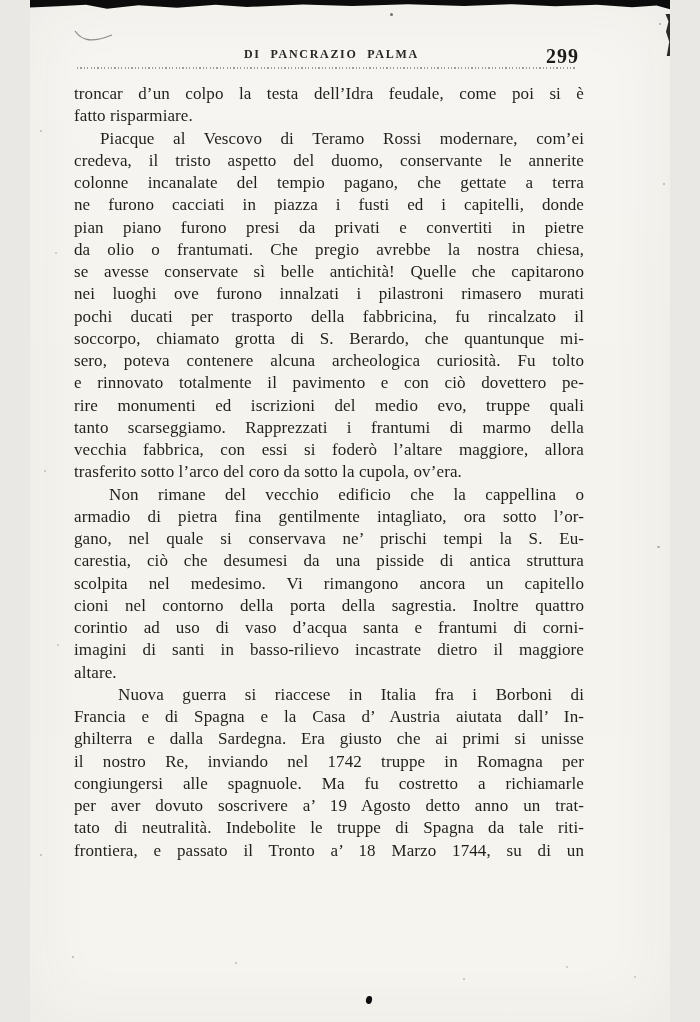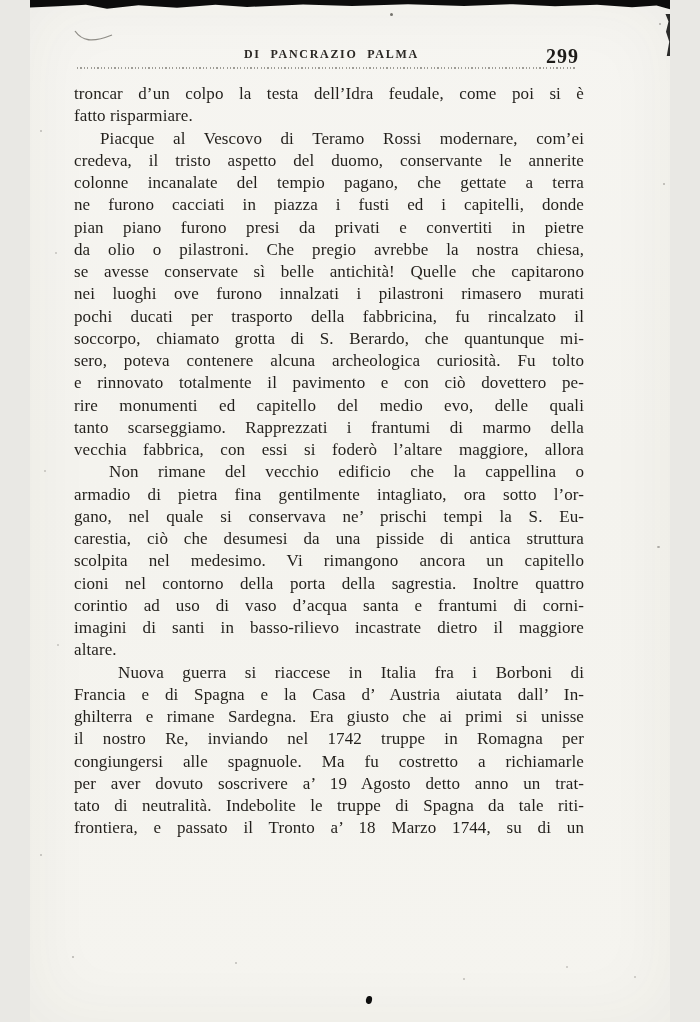--- a/index.html
+++ b/index.html
@@ -109,46 +109,47 @@
       <div class="para">
         <div class="line">troncar d’un colpo la testa dell’Idra feudale, come poi si è</div>
         <div class="line final">fatto risparmiare.</div>
       </div>
       <div class="para">
         <div class="line" style="padding-left: 26px;">Piacque al Vescovo di Teramo Rossi modernare, com’ei</div>
         <div class="line">credeva, il tristo aspetto del duomo, conservante le annerite</div>
         <div class="line">colonne incanalate del tempio pagano, che gettate a terra</div>
         <div class="line">ne furono cacciati in piazza i fusti ed i capitelli, donde</div>
         <div class="line">pian piano furono presi da privati e convertiti in pietre</div>
-        <div class="line">da olio o pilastroni. Che pregio avrebbe la nostra chiesa,</div>
+        <div class="line">da olio o frantumati. Che pregio avrebbe la nostra chiesa,</div>
         <div class="line">se avesse conservate sì belle antichità! Quelle che capitarono</div>
         <div class="line">nei luoghi ove furono innalzati i pilastroni rimasero murati</div>
         <div class="line">pochi ducati per trasporto della fabbricina, fu rincalzato il</div>
         <div class="line">soccorpo, chiamato grotta di S. Berardo, che quantunque mi-</div>
         <div class="line">sero, poteva contenere alcuna archeologica curiosità. Fu tolto</div>
         <div class="line">e rinnovato totalmente il pavimento e con ciò dovettero pe-</div>
-        <div class="line">rire monumenti ed capitello del medio evo, delle quali</div>
+        <div class="line">rire monumenti ed iscrizioni del medio evo, truppe quali</div>
         <div class="line">tanto scarseggiamo. Rapprezzati i frantumi di marmo della</div>
         <div class="line">vecchia fabbrica, con essi si foderò l’altare maggiore, allora</div>
+        <div class="line final">trasferito sotto l’arco del coro da sotto la cupola, ov’era.</div>
       </div>
       <div class="para">
         <div class="line" style="padding-left: 35px;">Non rimane del vecchio edificio che la cappellina o</div>
         <div class="line">armadio di pietra fina gentilmente intagliato, ora sotto l’or-</div>
         <div class="line">gano, nel quale si conservava ne’ prischi tempi la S. Eu-</div>
         <div class="line">carestia, ciò che desumesi da una pisside di antica struttura</div>
         <div class="line">scolpita nel medesimo. Vi rimangono ancora un capitello</div>
         <div class="line">cioni nel contorno della porta della sagrestia. Inoltre quattro</div>
         <div class="line">corintio ad uso di vaso d’acqua santa e frantumi di corni-</div>
         <div class="line">imagini di santi in basso-rilievo incastrate dietro il maggiore</div>
         <div class="line final">altare.</div>
       </div>
       <div class="para">
         <div class="line" style="padding-left: 44px;">Nuova guerra si riaccese in Italia fra i Borboni di</div>
         <div class="line">Francia e di Spagna e la Casa d’ Austria aiutata dall’ In-</div>
-        <div class="line">ghilterra e rimane Sardegna. Era giusto che ai primi si unisse</div>
+        <div class="line">ghilterra e dalla Sardegna. Era giusto che ai primi si unisse</div>
         <div class="line">il nostro Re, inviando nel 1742 truppe in Romagna per</div>
         <div class="line">congiungersi alle spagnuole. Ma fu costretto a richiamarle</div>
         <div class="line">per aver dovuto soscrivere a’ 19 Agosto detto anno un trat-</div>
         <div class="line">tato di neutralità. Indebolite le truppe di Spagna da tale riti-</div>
         <div class="line">frontiera, e passato il Tronto a’ 18 Marzo 1744, su di un</div>
       </div>
     </div>
 
 </div>
 

